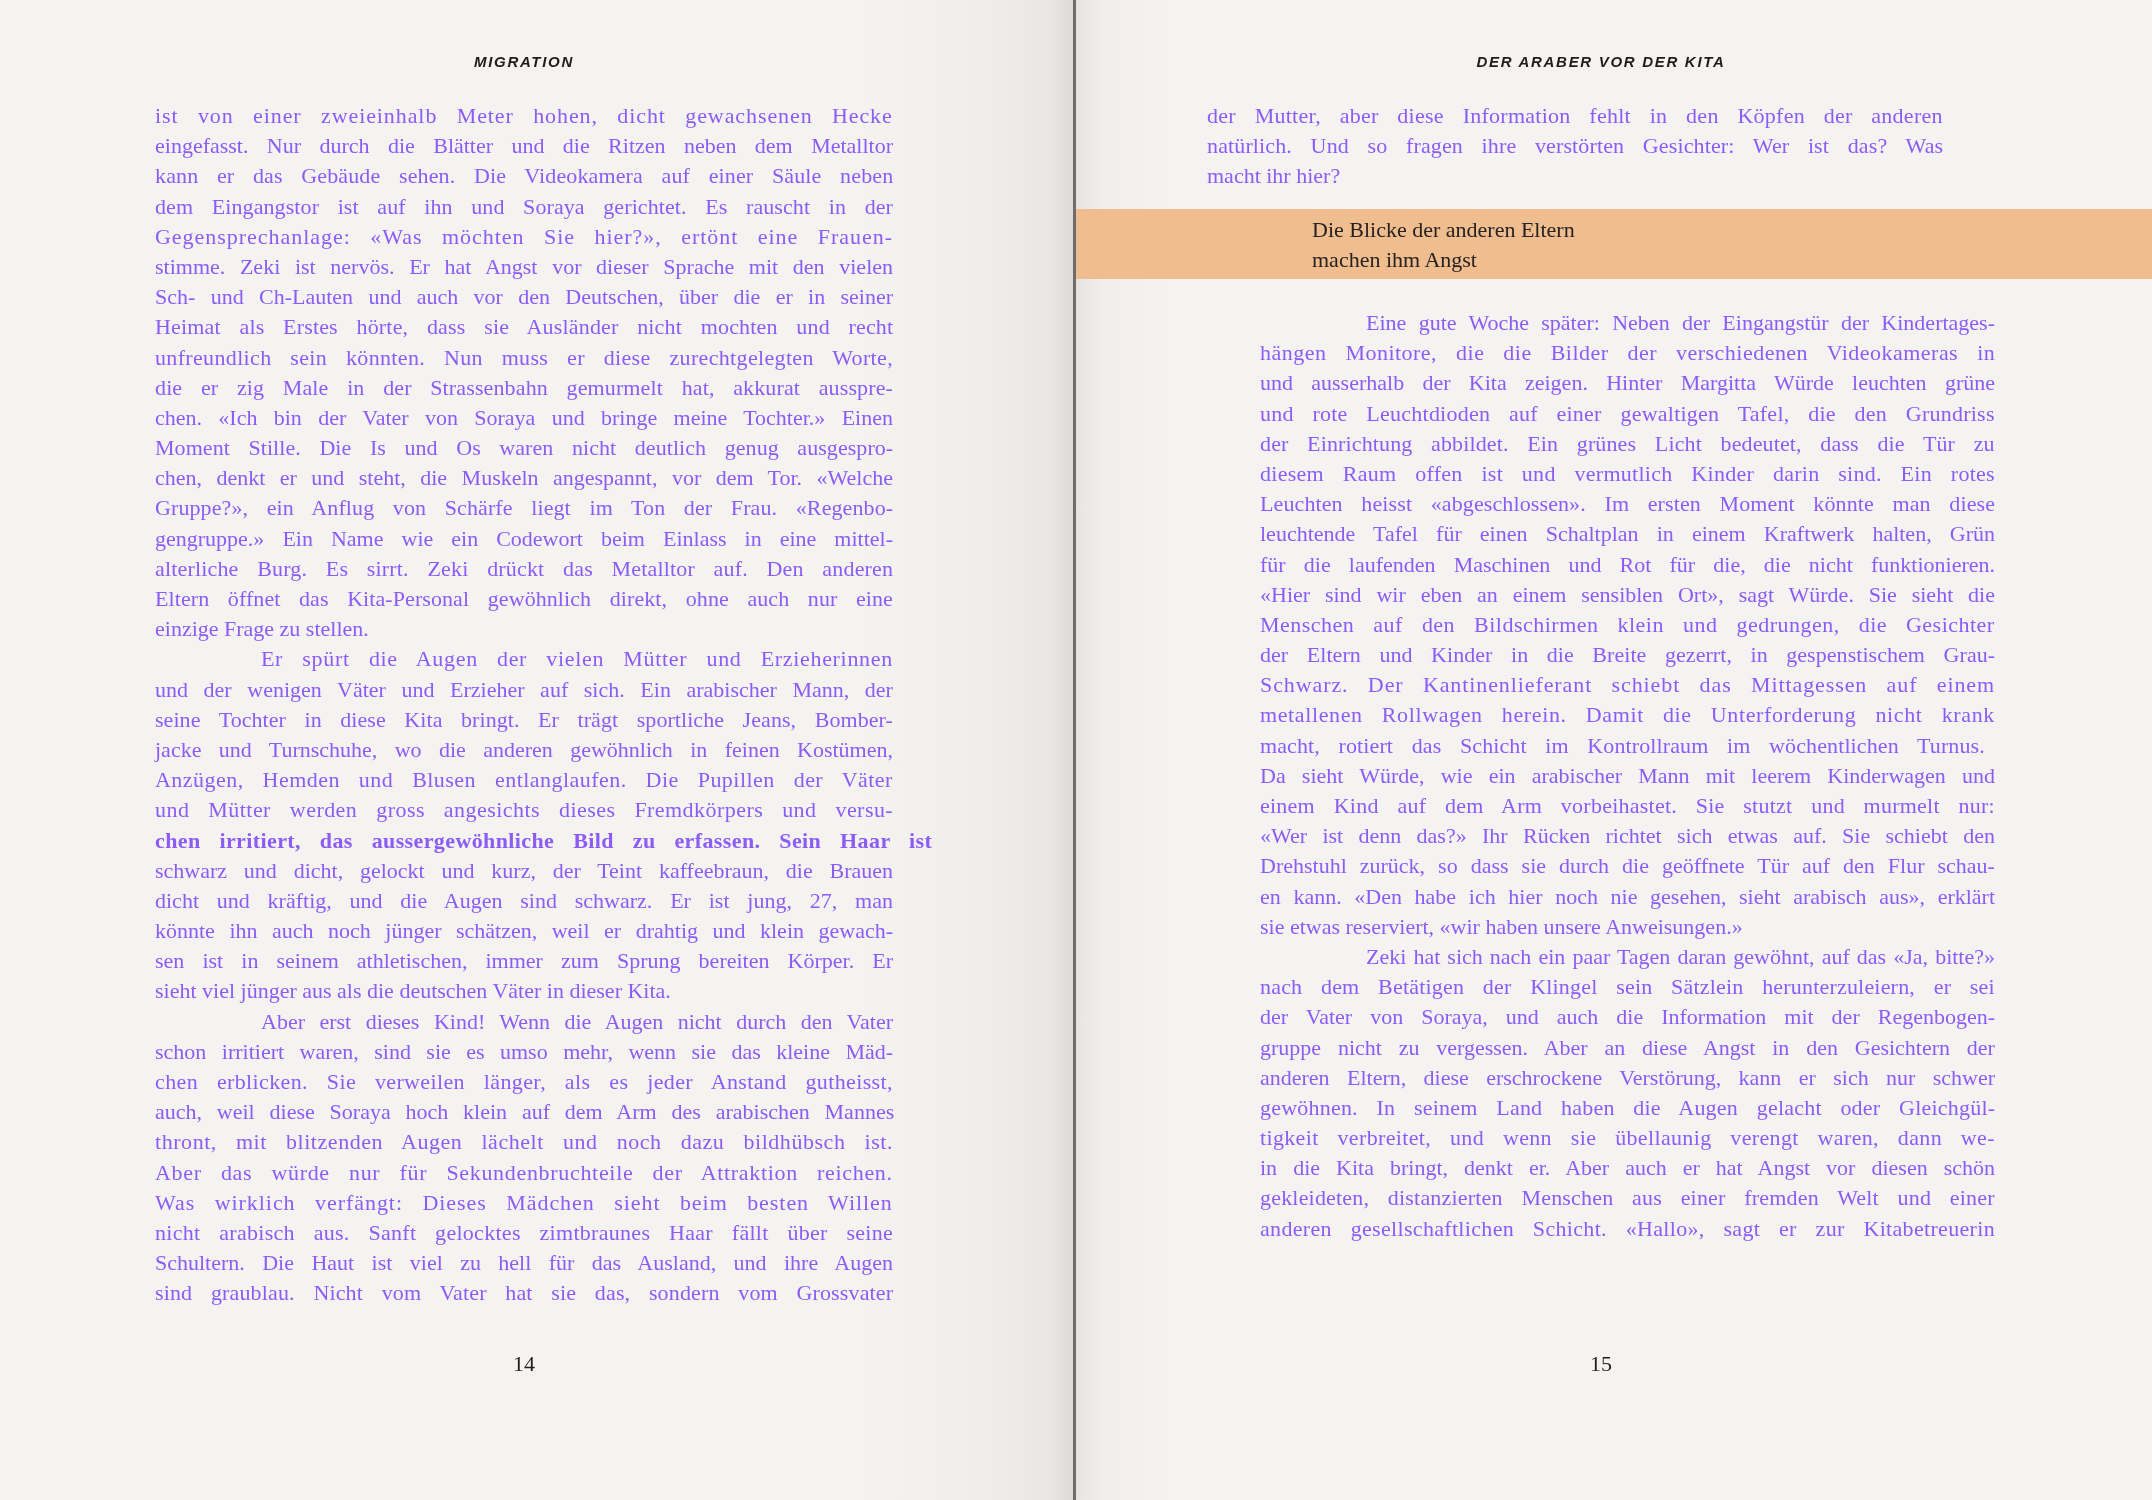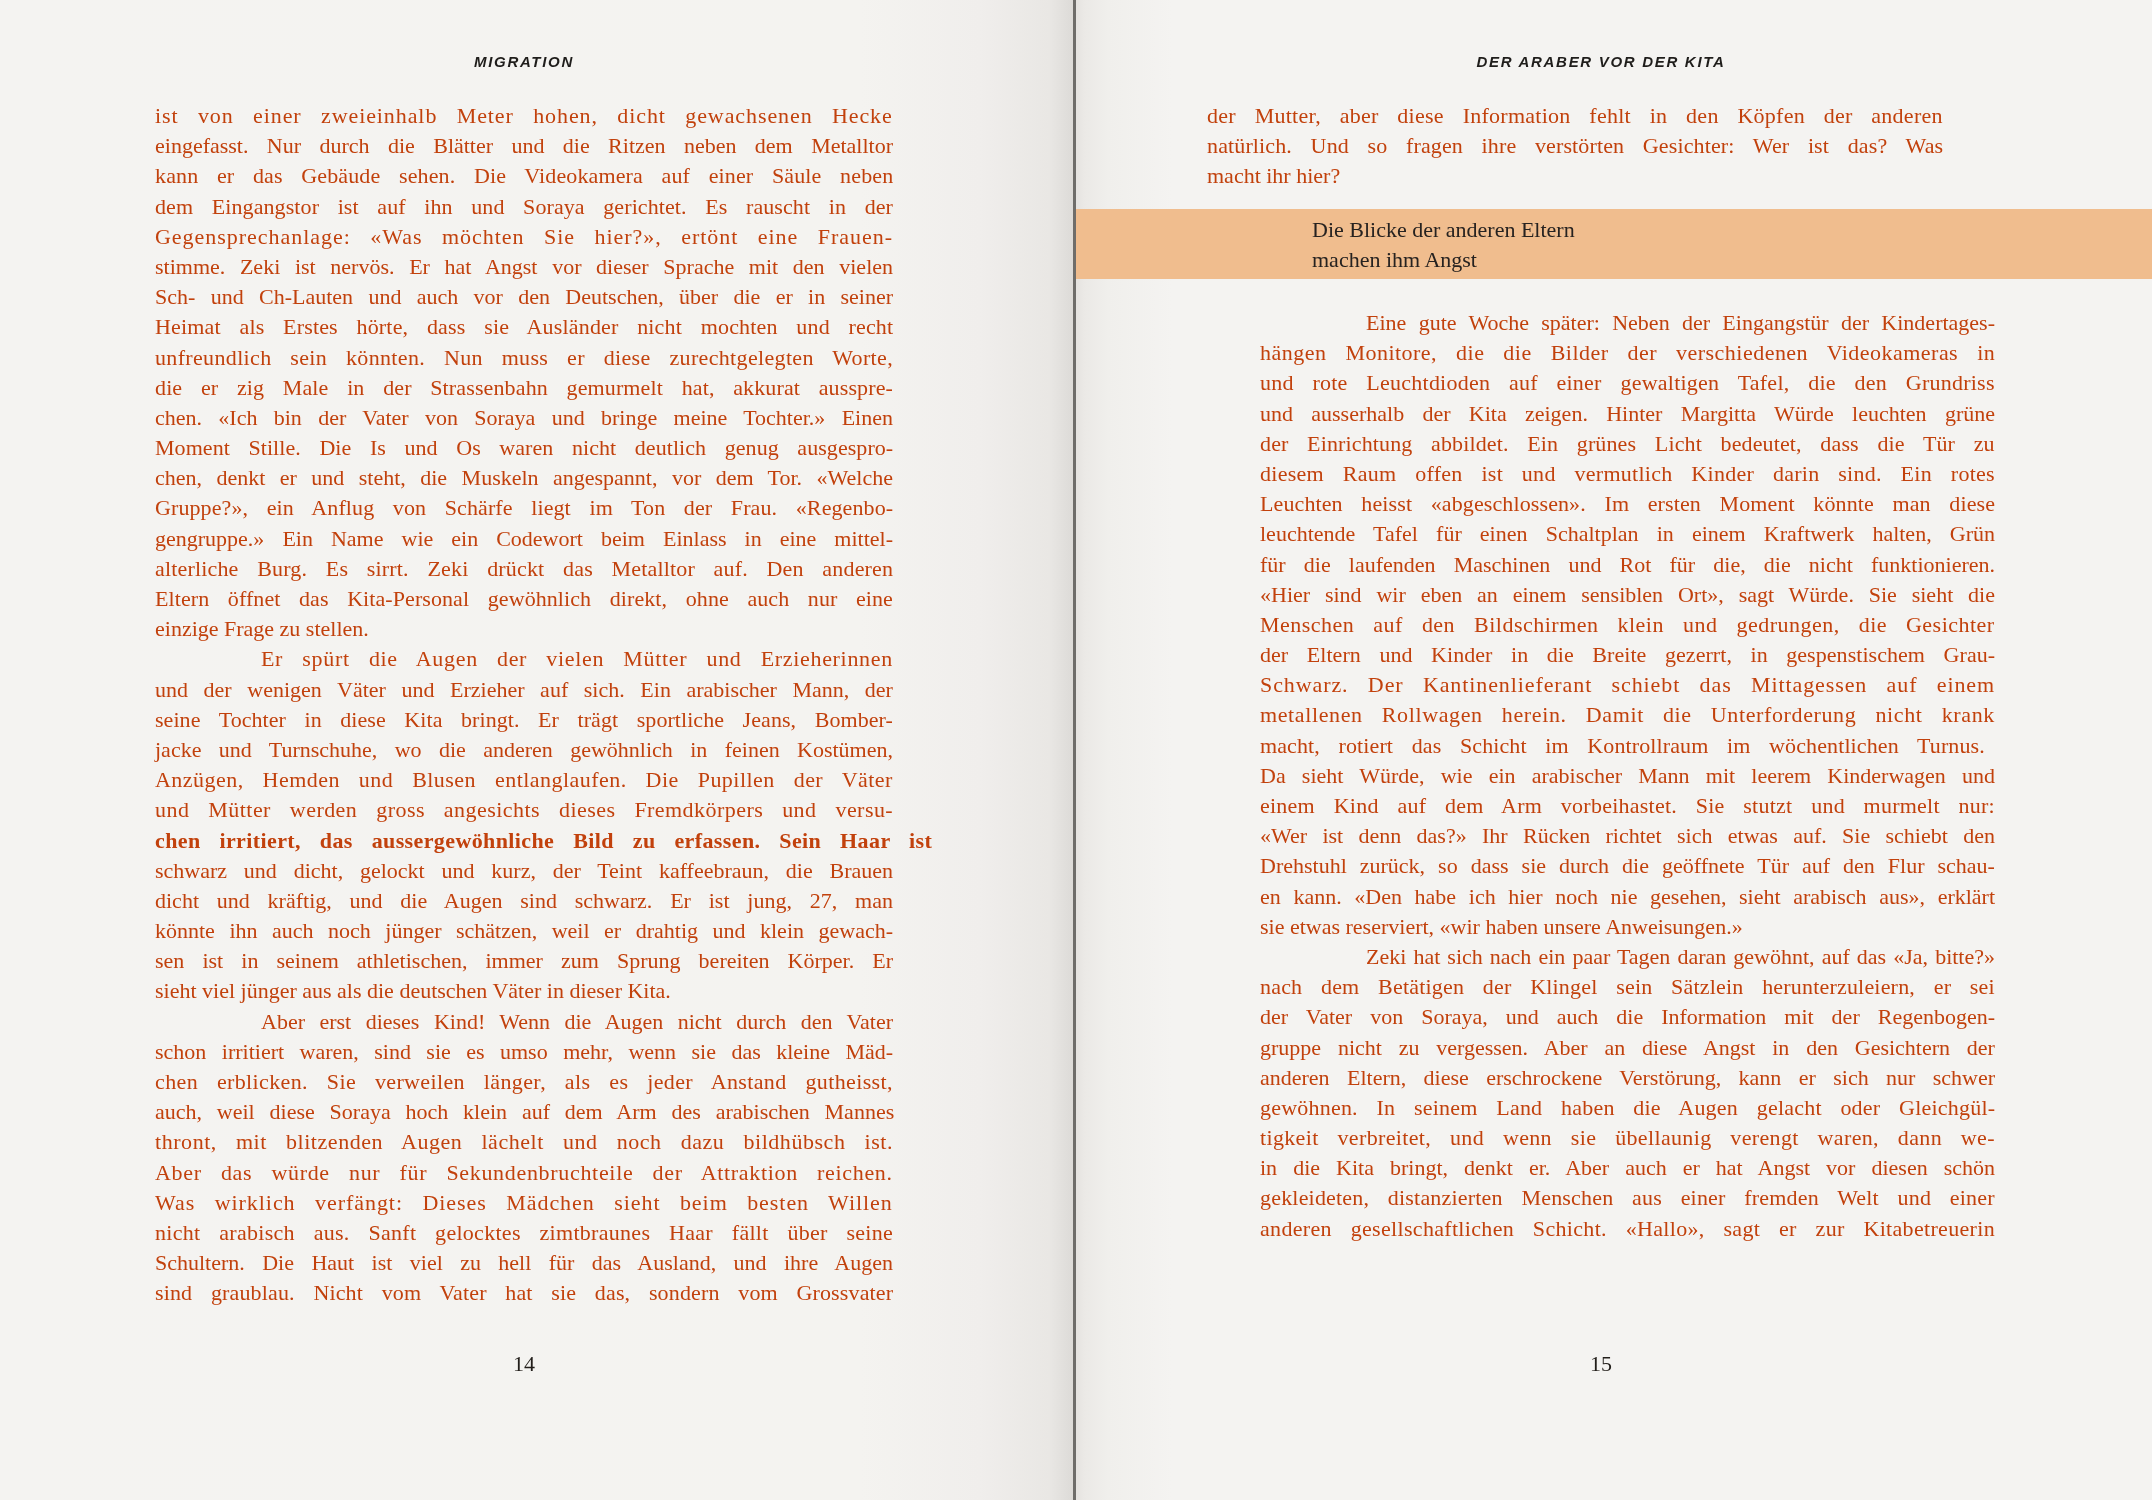--- a/index.html
+++ b/index.html
@@ -37,21 +37,21 @@
     font-size: 15px; letter-spacing: 1.7px;
     color: #1f1d1b; text-align: center;
     white-space: nowrap;
   }
   #head-left  { left: 155px;  width: 738px; top: 53px; }
   #head-right { left: 1207px; width: 788px; top: 53px; }
 
   .textcol {
     position: absolute;
     font-size: 22px; line-height: 30.2px;
-    color: #c2410c;
+    color: #8b5cf6;
   }
   #col-left        { left: 155px;  top: 101px; width: 738px; }
   #col-right-intro { left: 1207px; top: 101px; width: 736px; }
   #col-right-main  { left: 1260px; top: 308px; width: 735px; }
 
   .ln { white-space: nowrap; height: 30.2px; }
   .ln.indent { padding-left: 106px; }
 
   .pull-quote-band {
     position: absolute; left: 1076px; top: 209px;
@@ -138,22 +138,22 @@
   <div class="pull-quote-band" id="band" style="background: rgb(240, 189, 142);">
     <div class="pull-quote-text" id="band-text">
         <div class="ln ragged"><span>Die Blicke der anderen Eltern</span></div>
         <div class="ln ragged"><span>machen ihm Angst</span></div>
       </div>
   </div>
 
   <div class="textcol" id="col-right-main">
       <div class="ln indent"><span style="word-spacing: 6.81px;">Eine gute Woche später: Neben der Eingangstür der Kindertages-</span></div>
       <div class="ln"><span style="word-spacing: 13px; letter-spacing: 0.48px;">hängen Monitore, die die Bilder der verschiedenen Videokameras in</span></div>
+      <div class="ln"><span style="word-spacing: 12.79px;">und ausserhalb der Kita zeigen. Hinter Margitta Würde leuchten grüne</span></div>
       <div class="ln"><span style="word-spacing: 13px; letter-spacing: 0.24px;">und rote Leuchtdioden auf einer gewaltigen Tafel, die den Grundriss</span></div>
-      <div class="ln"><span style="word-spacing: 12.79px;">und ausserhalb der Kita zeigen. Hinter Margitta Würde leuchten grüne</span></div>
       <div class="ln"><span style="word-spacing: 13px; letter-spacing: 0.13px;">der Einrichtung abbildet. Ein grünes Licht bedeutet, dass die Tür zu</span></div>
       <div class="ln"><span style="word-spacing: 13px; letter-spacing: 0.28px;">diesem Raum offen ist und vermutlich Kinder darin sind. Ein rotes</span></div>
       <div class="ln"><span style="word-spacing: 13px; letter-spacing: 0.11px;">Leuchten heisst «abgeschlossen». Im ersten Moment könnte man diese</span></div>
       <div class="ln"><span style="word-spacing: 12.65px;">leuchtende Tafel für einen Schaltplan in einem Kraftwerk halten, Grün</span></div>
       <div class="ln"><span style="word-spacing: 12.65px;">für die laufenden Maschinen und Rot für die, die nicht funktionieren.</span></div>
       <div class="ln"><span style="word-spacing: 9.35px;">«Hier sind wir eben an einem sensiblen Ort», sagt Würde. Sie sieht die</span></div>
       <div class="ln"><span style="word-spacing: 13px; letter-spacing: 0.49px;">Menschen auf den Bildschirmen klein und gedrungen, die Gesichter</span></div>
       <div class="ln"><span style="word-spacing: 13px; letter-spacing: 0.05px;">der Eltern und Kinder in die Breite gezerrt, in gespenstischem Grau-</span></div>
       <div class="ln"><span style="word-spacing: 13px; letter-spacing: 0.9px;">Schwarz. Der Kantinenlieferant schiebt das Mittagessen auf einem</span></div>
       <div class="ln"><span style="word-spacing: 13px; letter-spacing: 0.62px;">metallenen Rollwagen herein. Damit die Unterforderung nicht krank</span></div>

